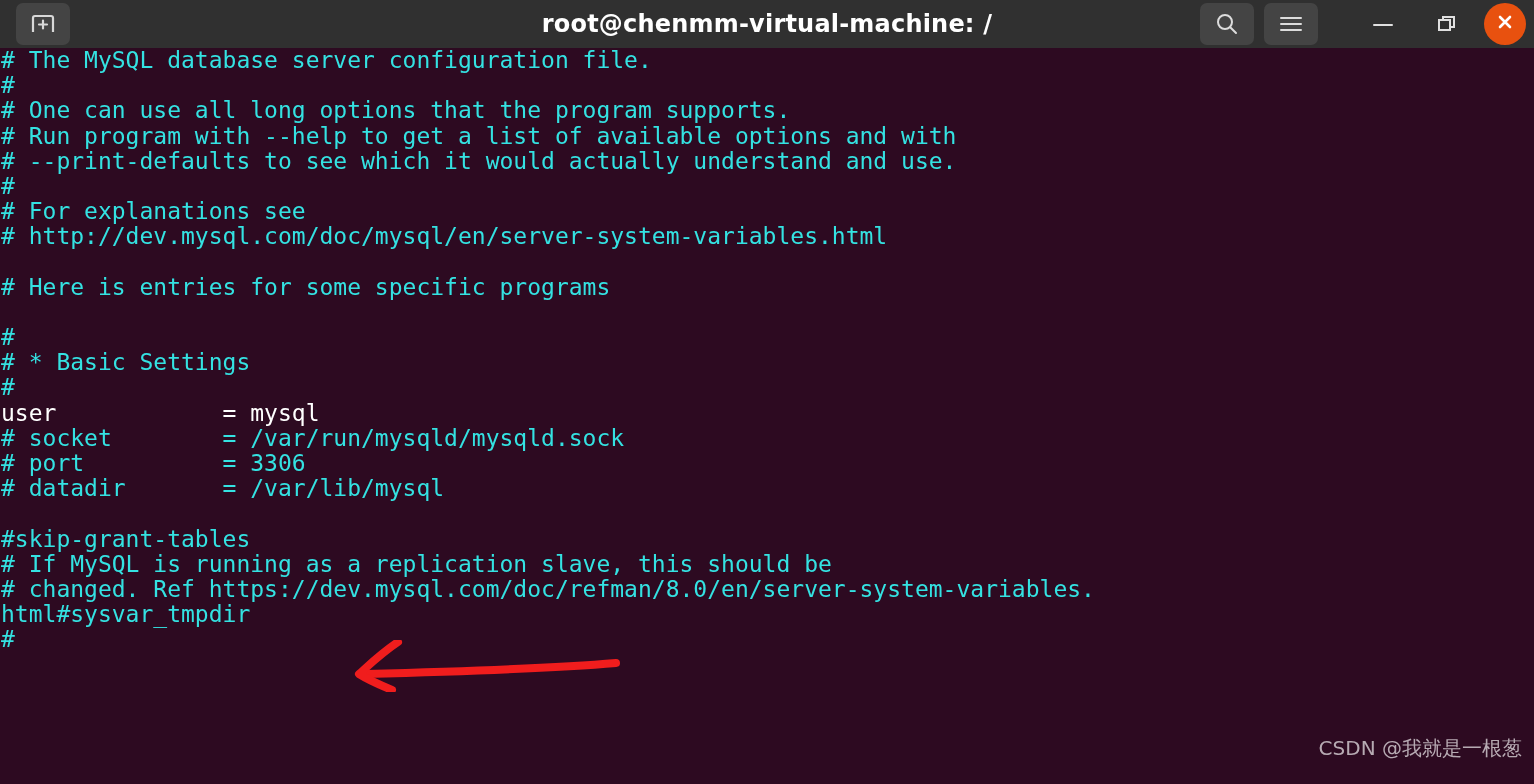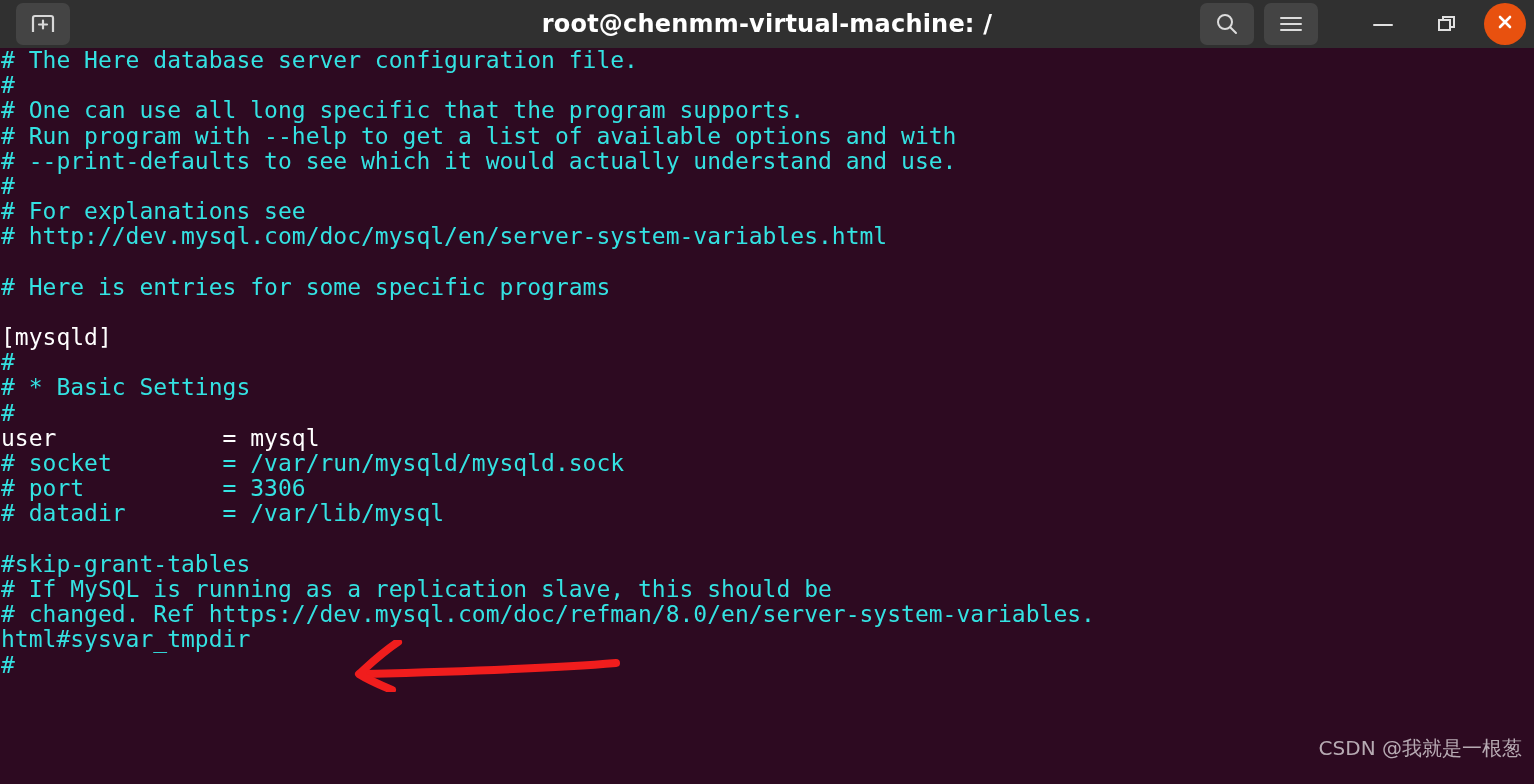--- a/index.html
+++ b/index.html
@@ -207,32 +207,31 @@
           </svg>
         </span>
       </div>
 
     </div>
   </div>
 
   <div class="terminal">
 
     <div class="term-lines" id="term-lines">
-        <div class="line c-comment"># The Here database server configuration file.</div>
-        <div class="line c-comment">#</div>
-        <div class="line c-comment"># One can use all long specific that the program supports.</div>
+        <div class="line c-comment"># The MySQL database server configuration file.</div>
+        <div class="line c-comment">#</div>
+        <div class="line c-comment"># One can use all long options that the program supports.</div>
         <div class="line c-comment"># Run program with --help to get a list of available options and with</div>
         <div class="line c-comment"># --print-defaults to see which it would actually understand and use.</div>
         <div class="line c-comment">#</div>
         <div class="line c-comment"># For explanations see</div>
         <div class="line c-comment"># http://dev.mysql.com/doc/mysql/en/server-system-variables.html</div>
         <div class="line c-blank"> </div>
         <div class="line c-comment"># Here is entries for some specific programs</div>
         <div class="line c-blank"> </div>
-        <div class="line c-normal">[mysqld]</div>
         <div class="line c-comment">#</div>
         <div class="line c-comment"># * Basic Settings</div>
         <div class="line c-comment">#</div>
         <div class="line c-normal">user            = mysql</div>
         <div class="line c-comment"># socket        = /var/run/mysqld/mysqld.sock</div>
         <div class="line c-comment"># port          = 3306</div>
         <div class="line c-comment"># datadir       = /var/lib/mysql</div>
         <div class="line c-blank"> </div>
         <div class="line c-comment">#skip-grant-tables</div>
         <div class="line c-comment"># If MySQL is running as a replication slave, this should be</div>

